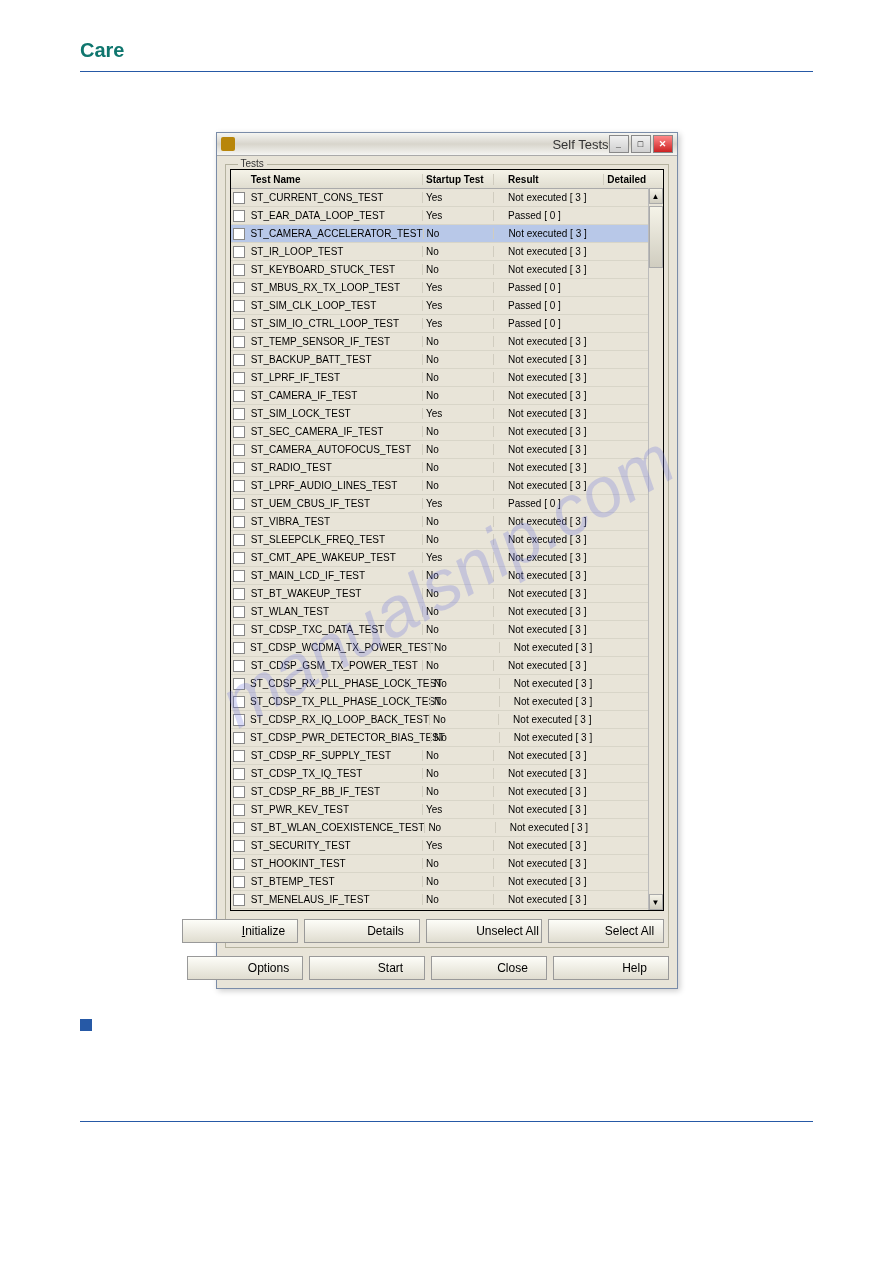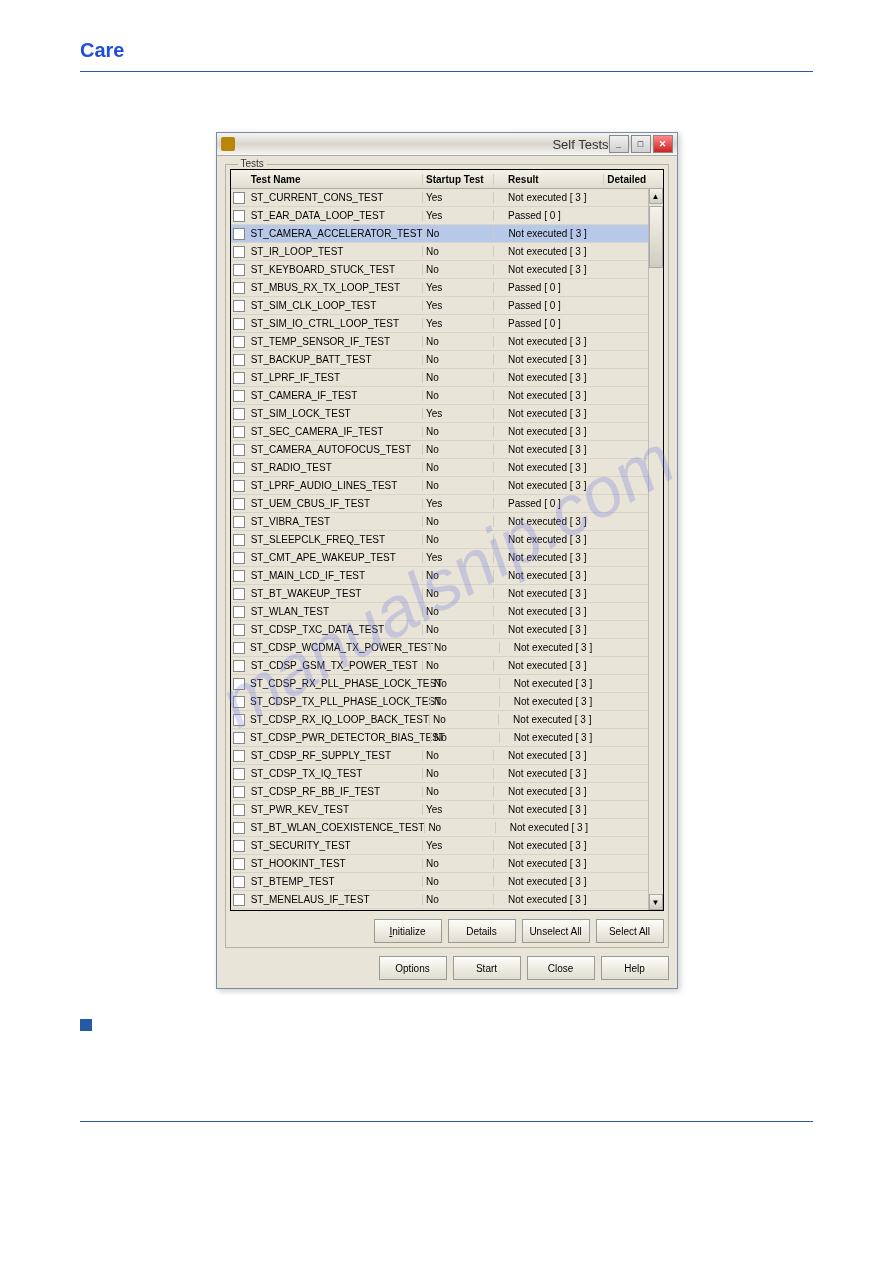--- a/index.html
+++ b/index.html
@@ -22,21 +22,21 @@
     font-size: 26px;
     font-weight: 900;
     color: #2659a6;
     letter-spacing: 1px;
     line-height: 1;
     display: block;
   }
   .care-text {
     font-size: 20px;
     font-weight: 700;
-    color: #1d4ed8;
+    color: #0f766e;
     line-height: 1;
   }
   .header-line {
     border-top: 1.5px solid #2659a6;
     margin-top: 8px;
     margin-bottom: 60px;
   }
   .screenshot-container {
     display: flex;
     justify-content: center;
@@ -182,25 +182,26 @@
     display: flex;
     justify-content: flex-end;
     gap: 6px;
     margin-top: 8px;
   }
   .btn {
     min-width: 66px;
     height: 22px;
     background: linear-gradient(to bottom, #fdfdf8, #e0ddd0);
     border: 1px solid #999;
-    font-size: 10px;
+    font-size: 12px;
     display: flex;
     align-items: center;
     justify-content: center;
     cursor: pointer;
+    padding-left: 48px;
   }
   .btn .uline {
     text-decoration: underline;
   }
   .end-square {
     width: 12px;
     height: 12px;
     background: #2659a6;
     margin-top: 20px;
   }

